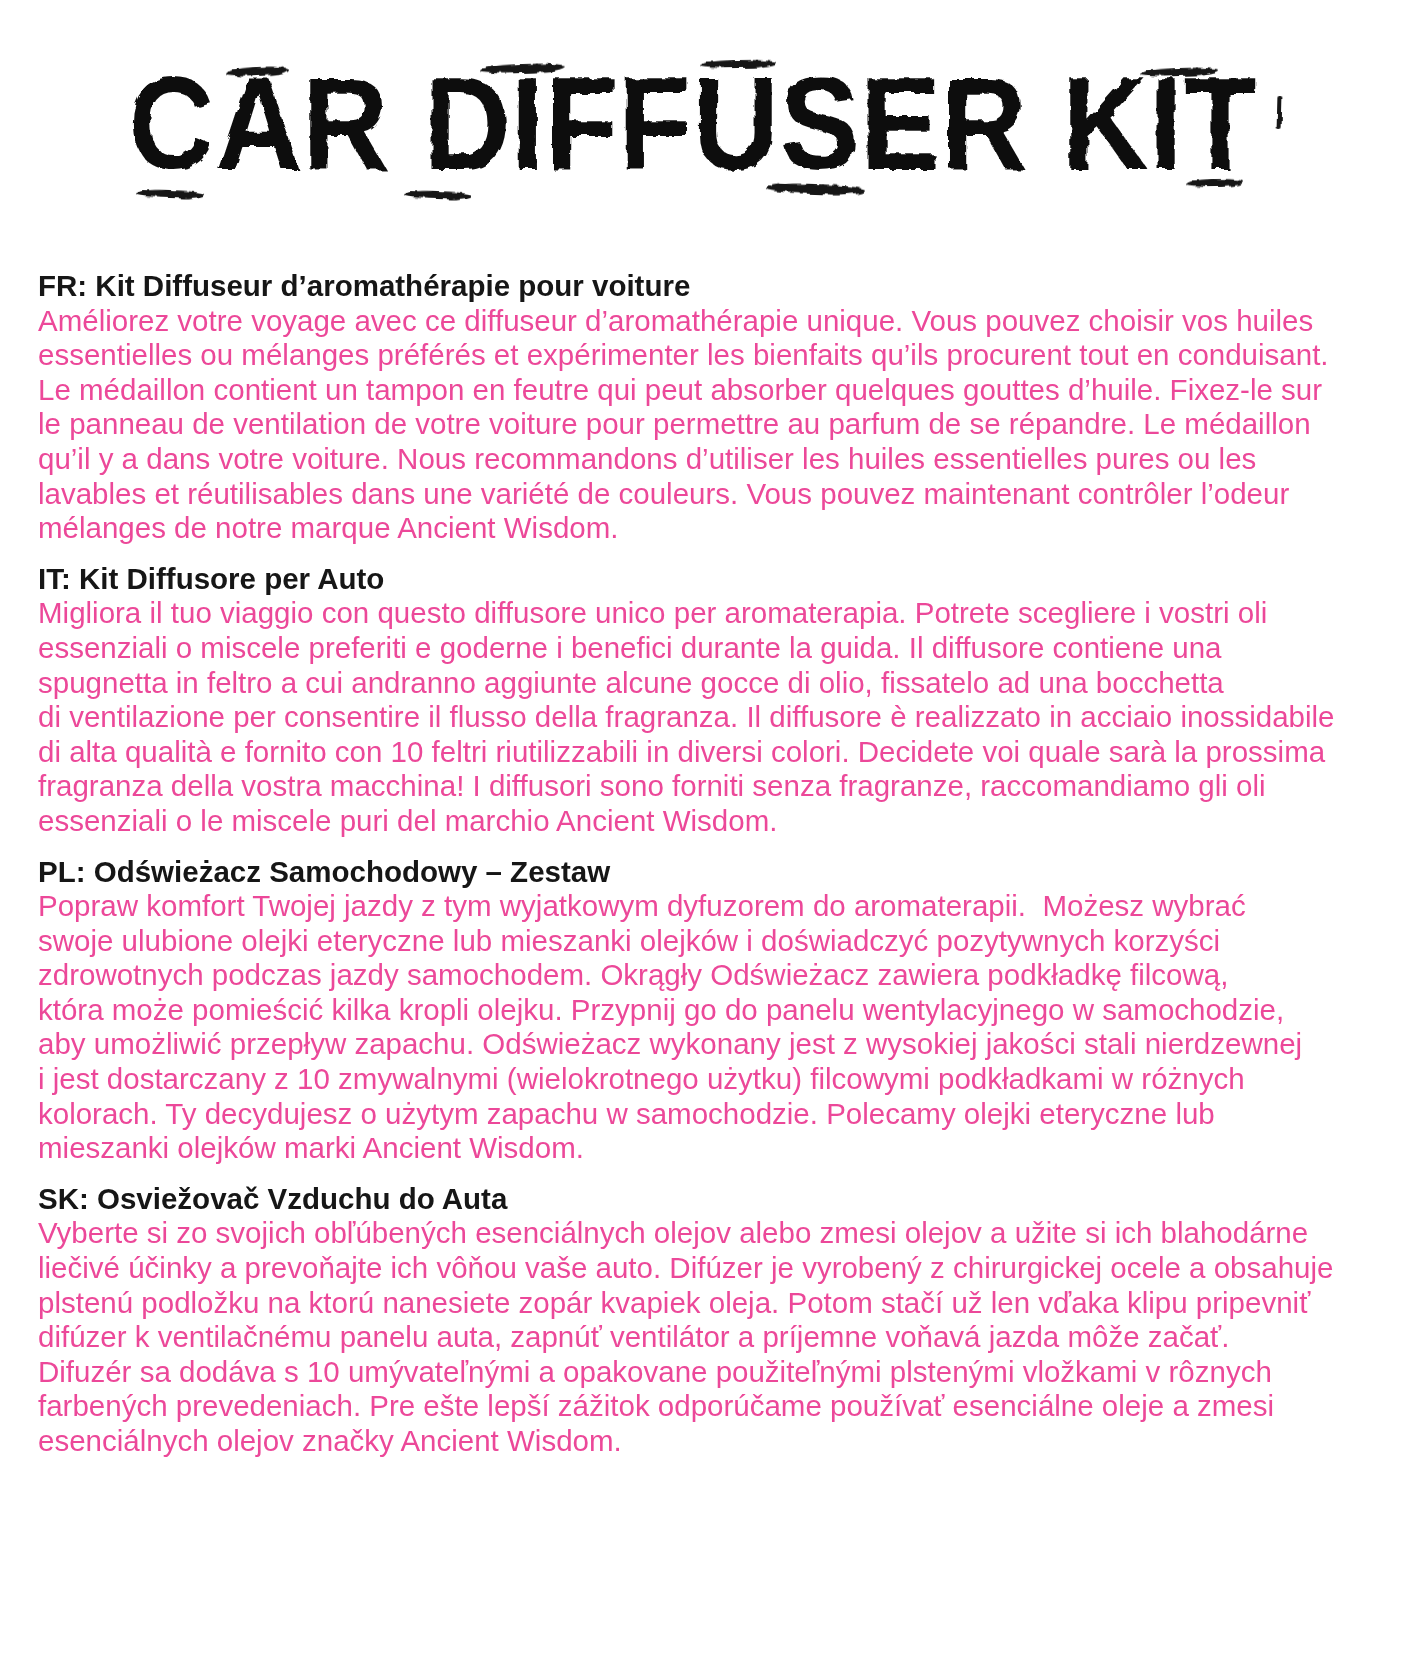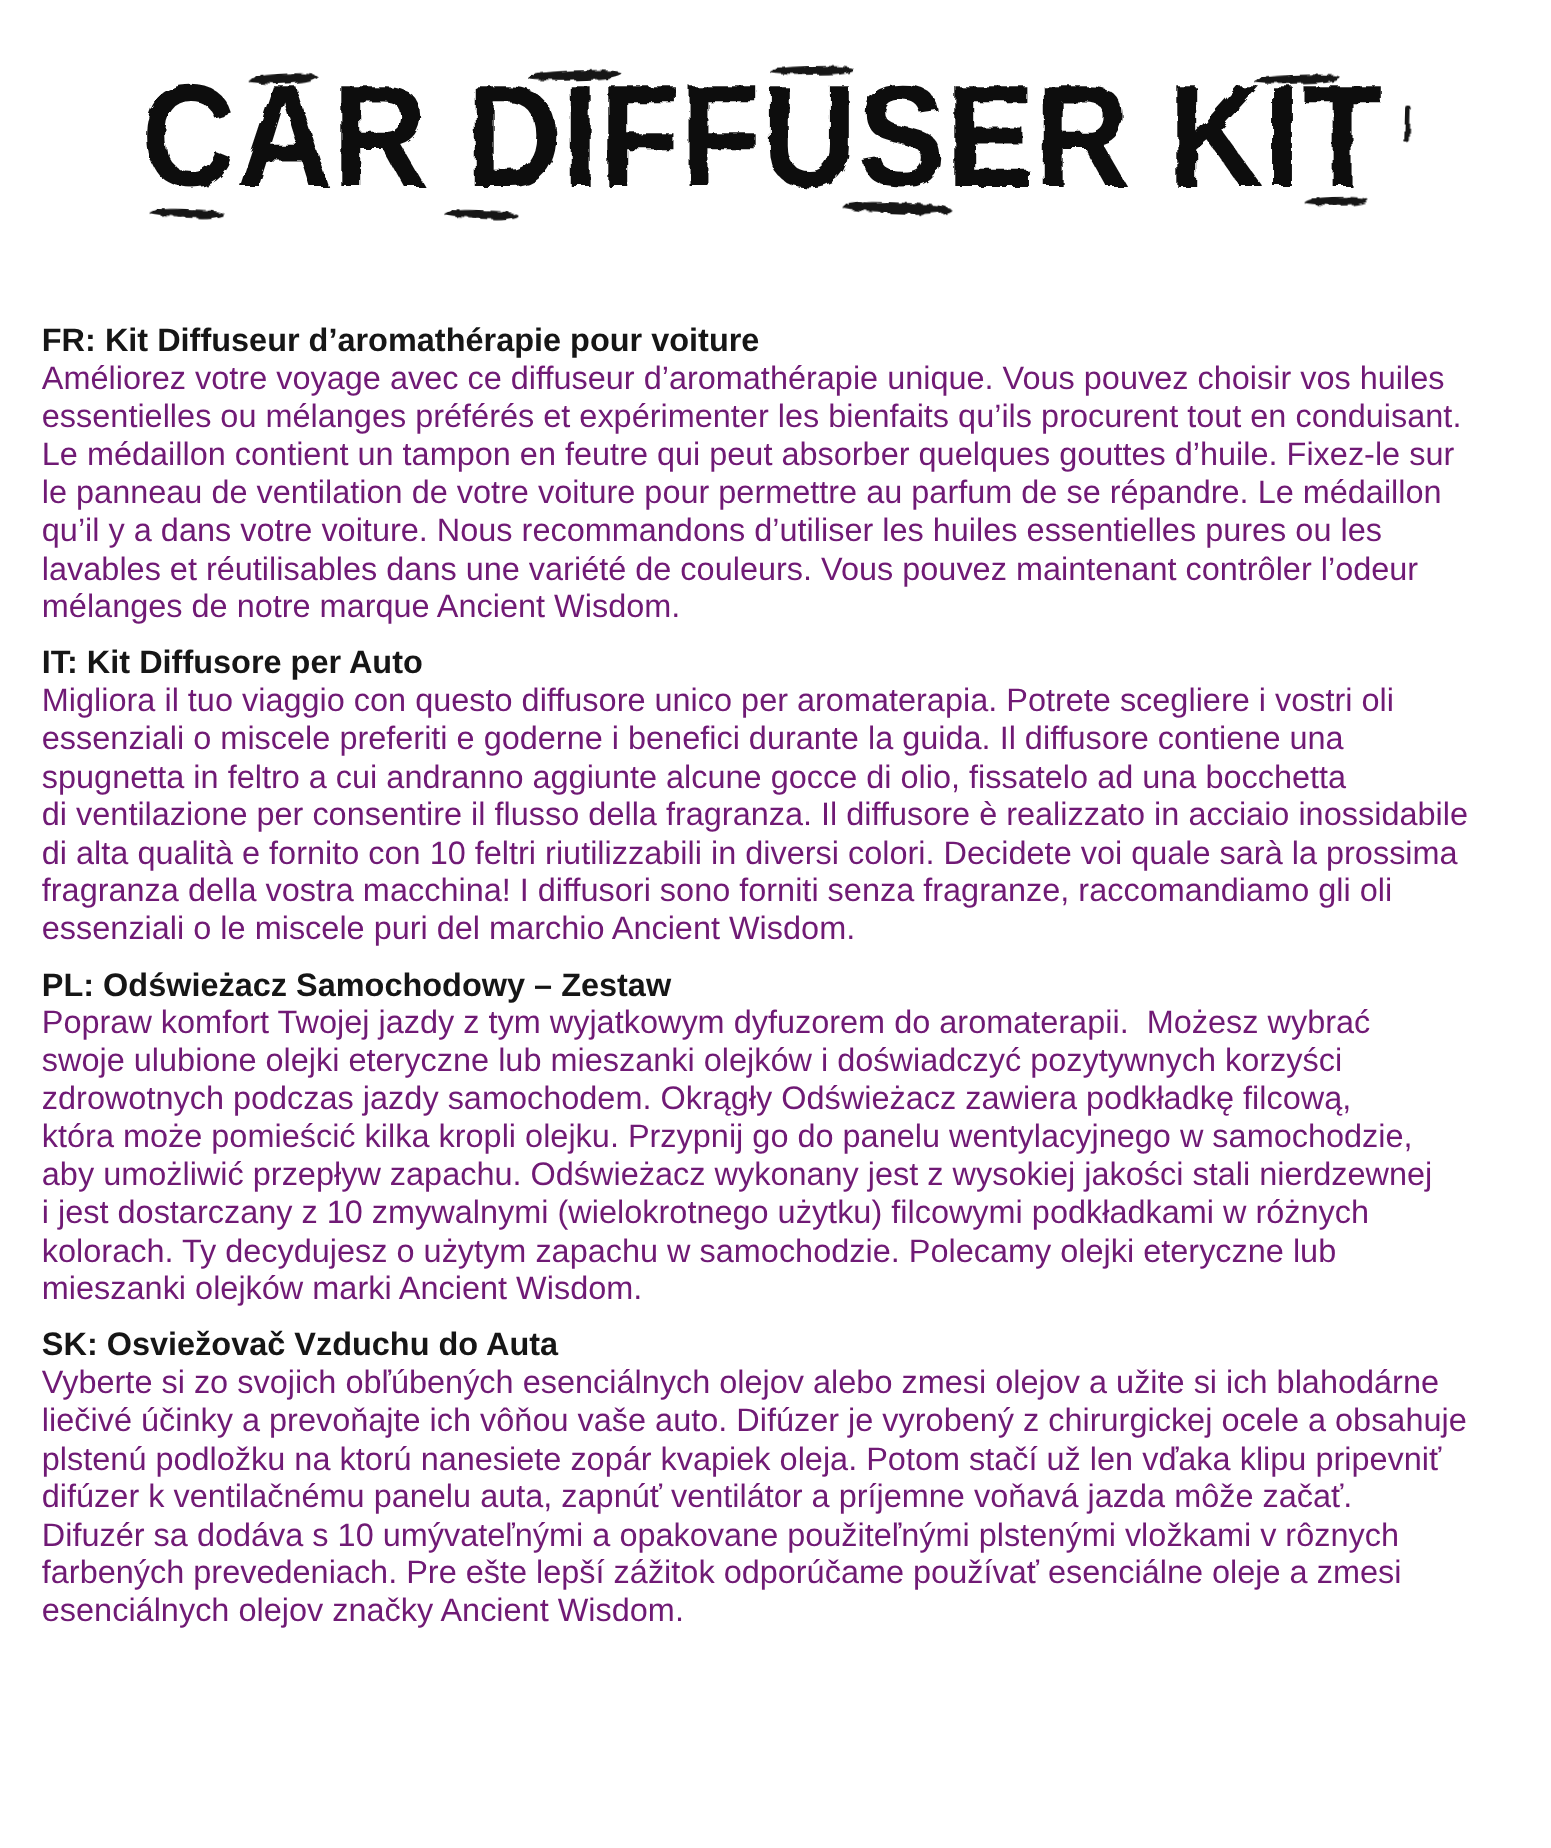--- a/index.html
+++ b/index.html
@@ -41,32 +41,32 @@
   .smudge.s8 { left: 1186px; top: 179px; width: 58px; height: 8px;  transform: rotate(-1deg); }
   .tick {
     position: absolute; left: 1277px; top: 96px;
     width: 5px; height: 34px;
     background: #161616; border-radius: 2px;
     transform: rotate(1.5deg);
     filter: url(#grunge);
   }
 
   
-  .content { position: absolute; left: 38px; top: 269px; width: 1360px; margin-top: 24px; }
+  .content { position: absolute; left: 38px; top: 269px; width: 1360px; }
   .lang-section { margin: 0 0 16px 0; }
   .heading {
     margin: 0;
     font-size: 29.5px; line-height: 34.6px;
     font-weight: 700;
     color: #161616;
     white-space: pre;
   }
   .line {
     font-size: 29.5px; line-height: 34.6px;
-    color: #701a75;
+    color: #ec4899;
     white-space: pre;
   }
 </style>
 </head>
 <body>
 
 <svg width="0" height="0" style="position:absolute" aria-hidden="true">
   <filter id="grunge" x="-10%" y="-10%" width="120%" height="120%">
     <feTurbulence type="fractalNoise" baseFrequency="0.09 0.075" numOctaves="2" seed="8" result="n"></feTurbulence>
     <feDisplacementMap in="SourceGraphic" in2="n" scale="7"></feDisplacementMap>

